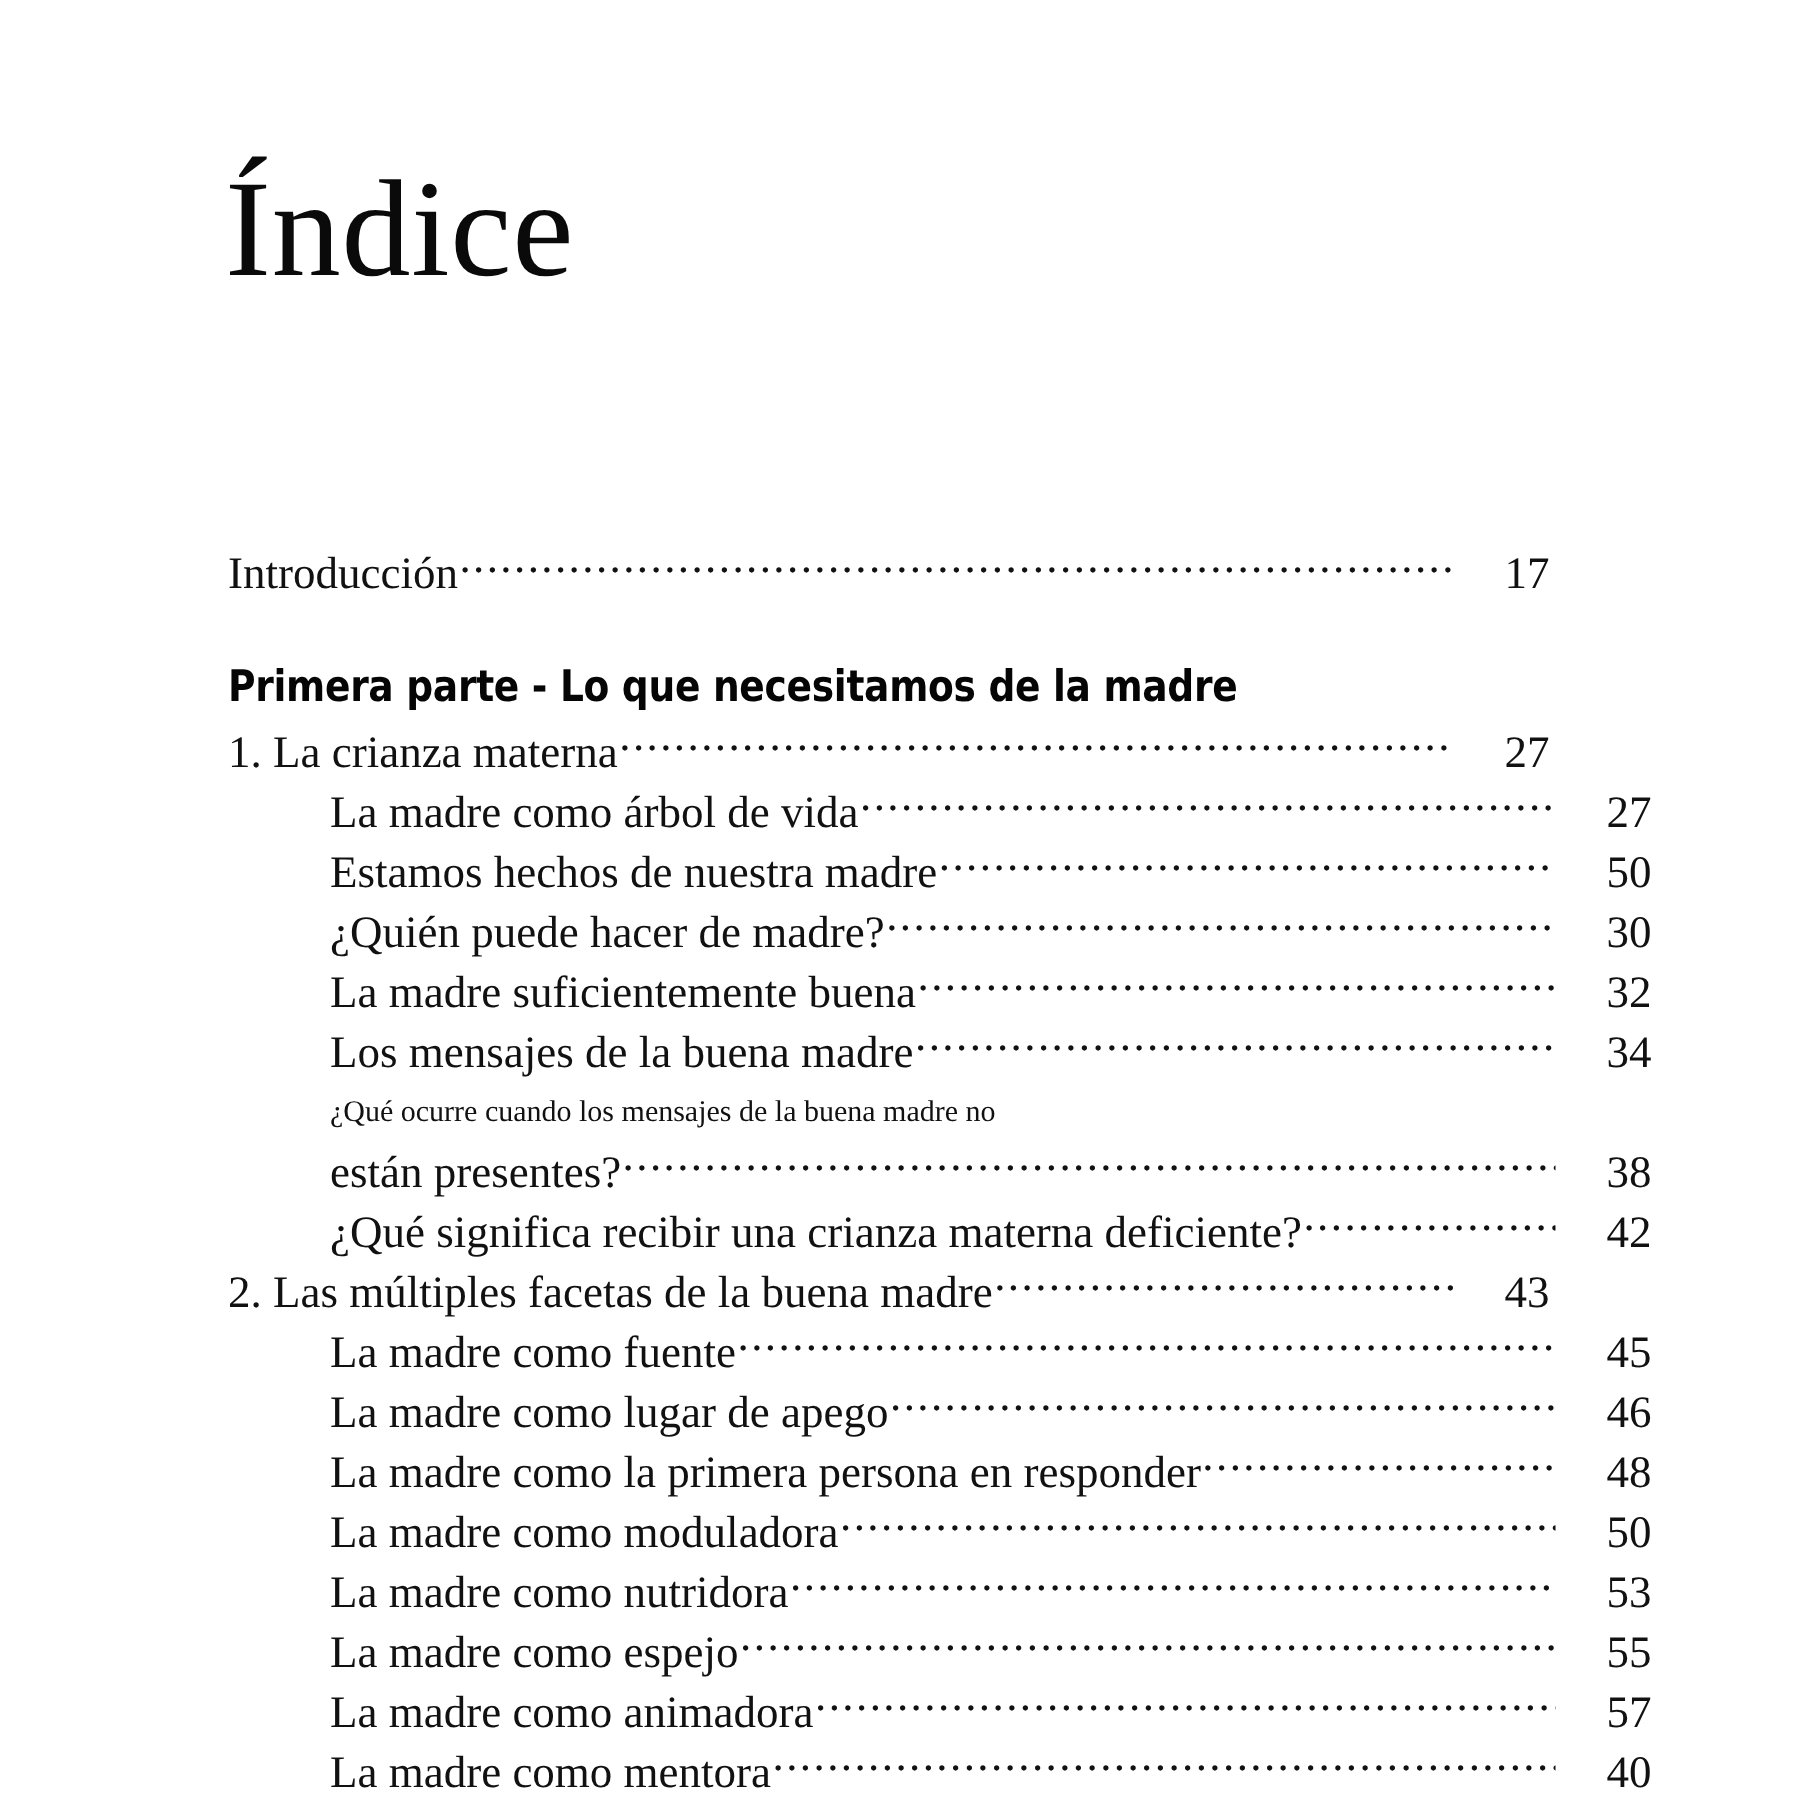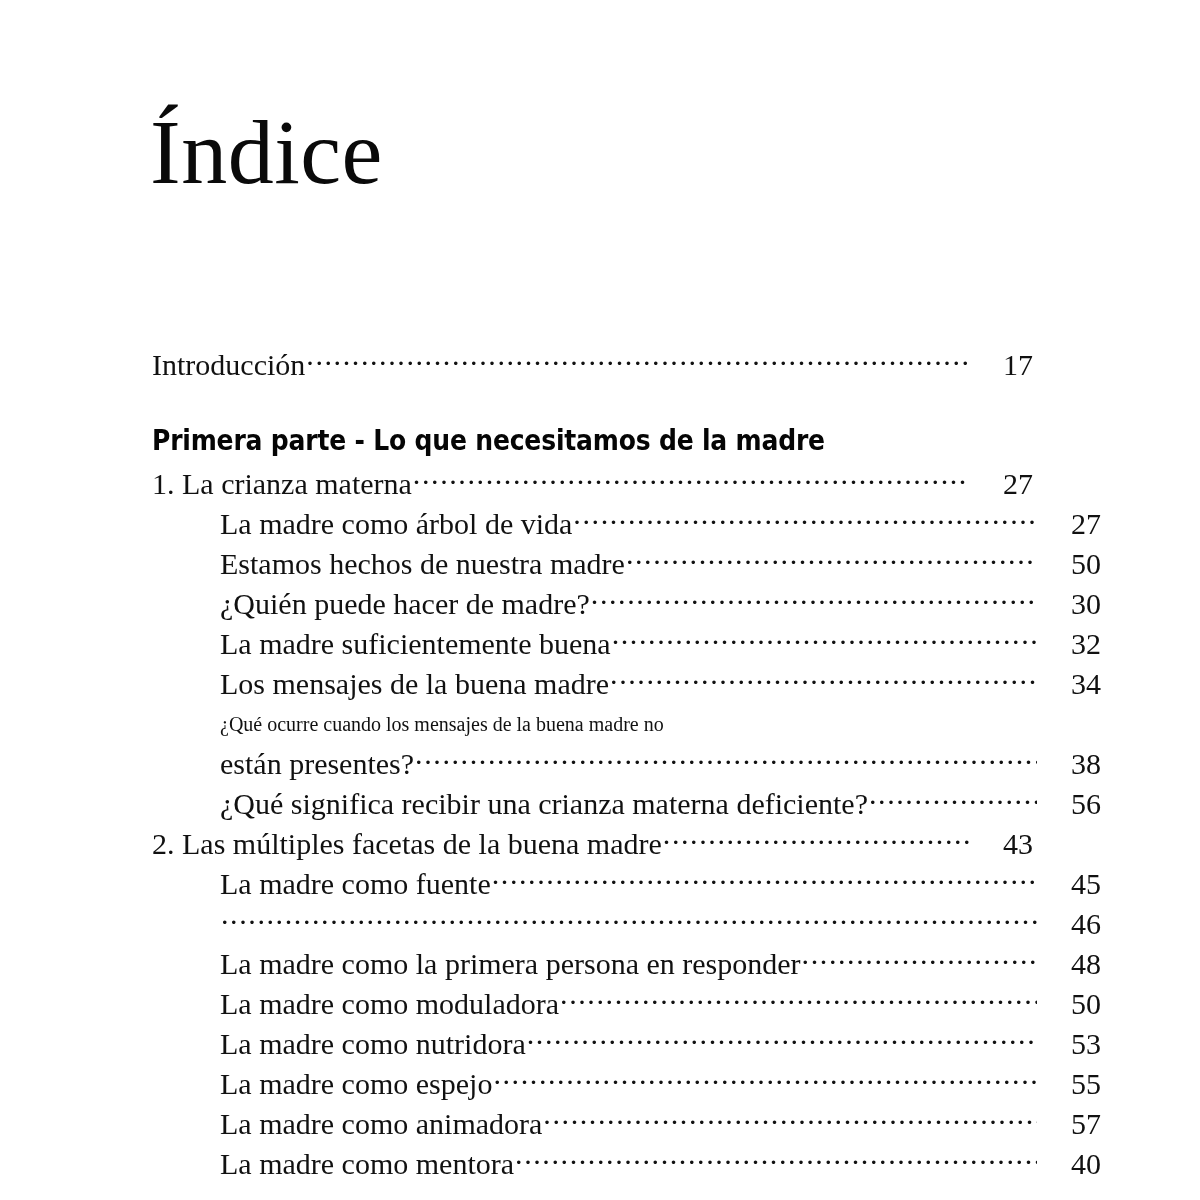--- a/index.html
+++ b/index.html
@@ -35,21 +35,21 @@
     font-weight: 400;
     letter-spacing: 0.5px;
     color: #0a0a0a;
     white-space: nowrap;
   }
 
   
   .toc-body {
     position: absolute;
     left: 152px;
-    top: 345px;
+    top: 362px;
     width: 900px;
   }
 
   
   .entry {
     display: flex;
     align-items: baseline;
     width: 100%;
     font-size: 30px;
     line-height: 40px;
@@ -177,36 +177,37 @@
     <div class="entry-wrap-first level-1">¿Qué ocurre cuando los mensajes de la buena madre no</div>
     <div class="entry level-1">
       <span class="label">están presentes?</span>
       <span class="leader"></span>
       <span class="pageno">38</span>
     </div>
 
     <div class="entry level-1">
       <span class="label">¿Qué significa recibir una crianza materna deficiente?</span>
       <span class="leader"></span>
-      <span class="pageno">56</span>
+      <span class="pageno">42</span>
     </div>
 
     <div class="entry level-0">
       <span class="label">2. Las múltiples facetas de la buena madre</span>
       <span class="leader"></span>
       <span class="pageno">43</span>
     </div>
 
     <div class="entry level-1">
       <span class="label">La madre como fuente</span>
       <span class="leader"></span>
       <span class="pageno">45</span>
     </div>
 
     <div class="entry level-1">
+      <span class="label">La madre como lugar de apego</span>
       <span class="leader"></span>
       <span class="pageno">46</span>
     </div>
 
     <div class="entry level-1">
       <span class="label">La madre como la primera persona en responder</span>
       <span class="leader"></span>
       <span class="pageno">48</span>
     </div>
 

